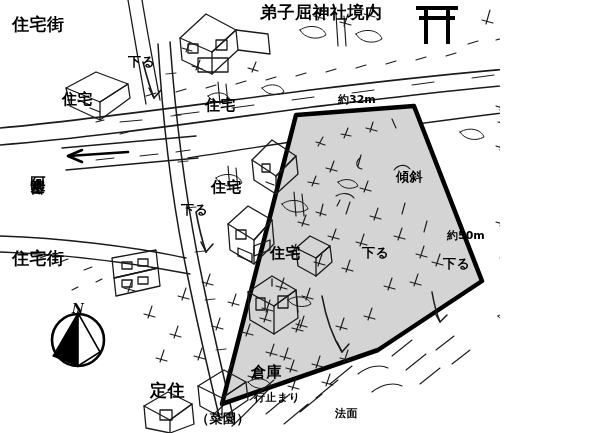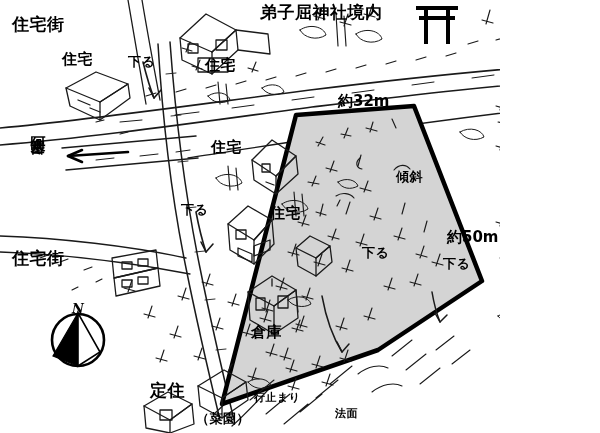--- a/index.html
+++ b/index.html
@@ -14,30 +14,30 @@
   .lbl{
     position:absolute;
     font-family:"DejaVu Sans","Liberation Sans",sans-serif;
     font-weight:bold;
     color:#000000;
     white-space:nowrap;
     line-height:1.05;
     letter-spacing:0.5px;
   }
   .lbl-lg{font-size:17px;}
-  .lbl-md{font-size:15px;}
+  .lbl-md{font-size:15px;margin-top:40px;}
   .lbl-sm{font-size:13px;}
   .lbl-xs{font-size:11px;}
   .lbl-vert{
     writing-mode:vertical-rl;
     text-orientation:upright;
     letter-spacing:1px;
     line-height:1;
   }
-  .lbl-num{font-size:15px;font-weight:bold;letter-spacing:0px;}
+  .lbl-num{font-size:11px;font-weight:bold;letter-spacing:0px;}
 </style>
 </head>
 <body>
 
 <div id="map-root">
 
   <svg id="sketch-layer" viewBox="0 0 600 433" xmlns="http://www.w3.org/2000/svg">
 
     <g fill="none" stroke="#1a1a1a" stroke-linecap="round" stroke-linejoin="round">
 

